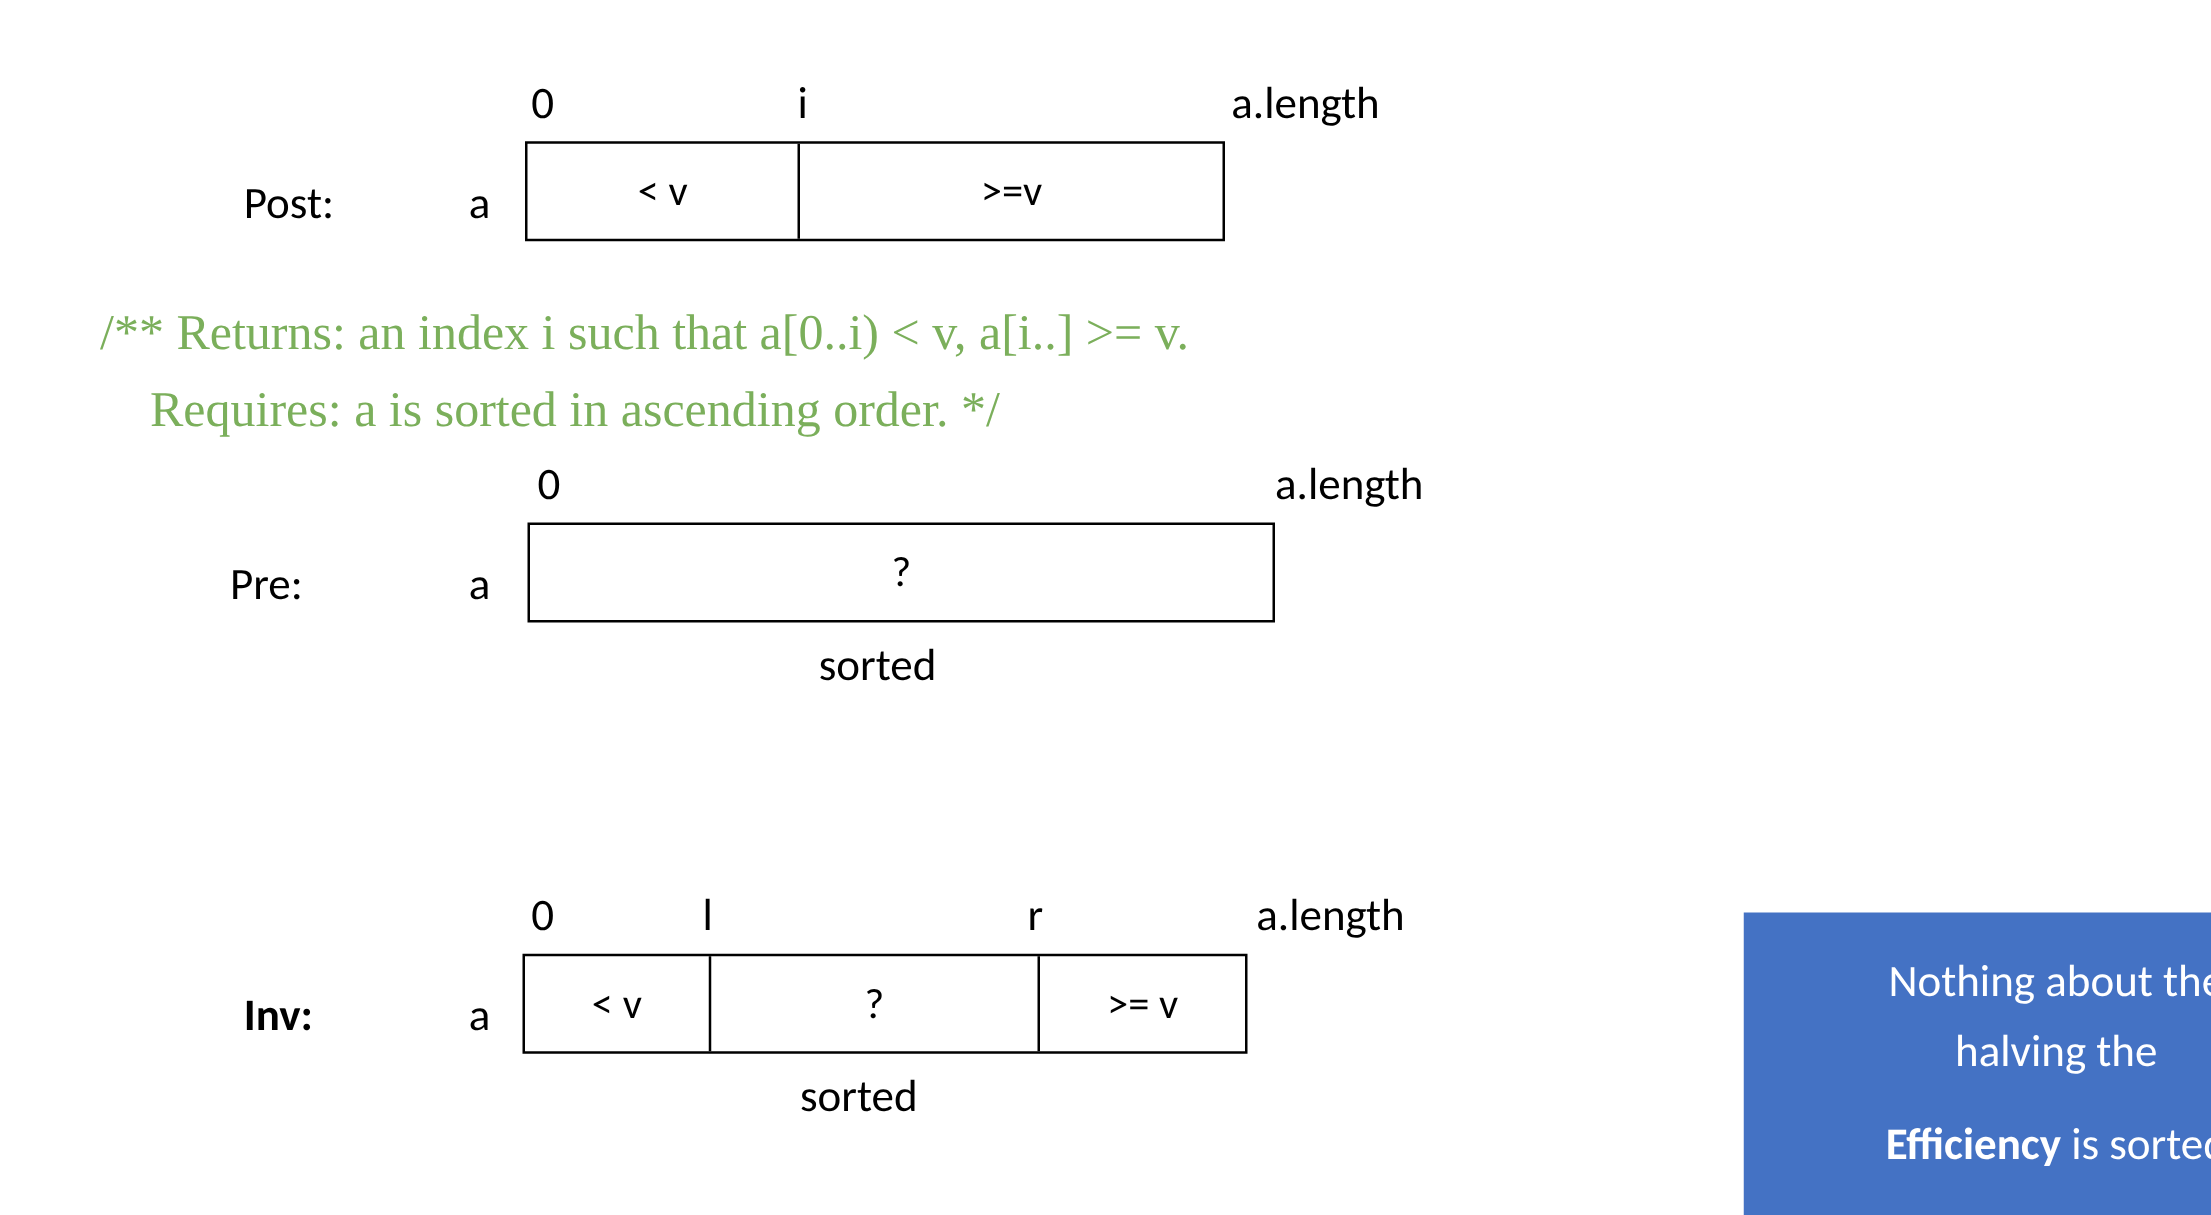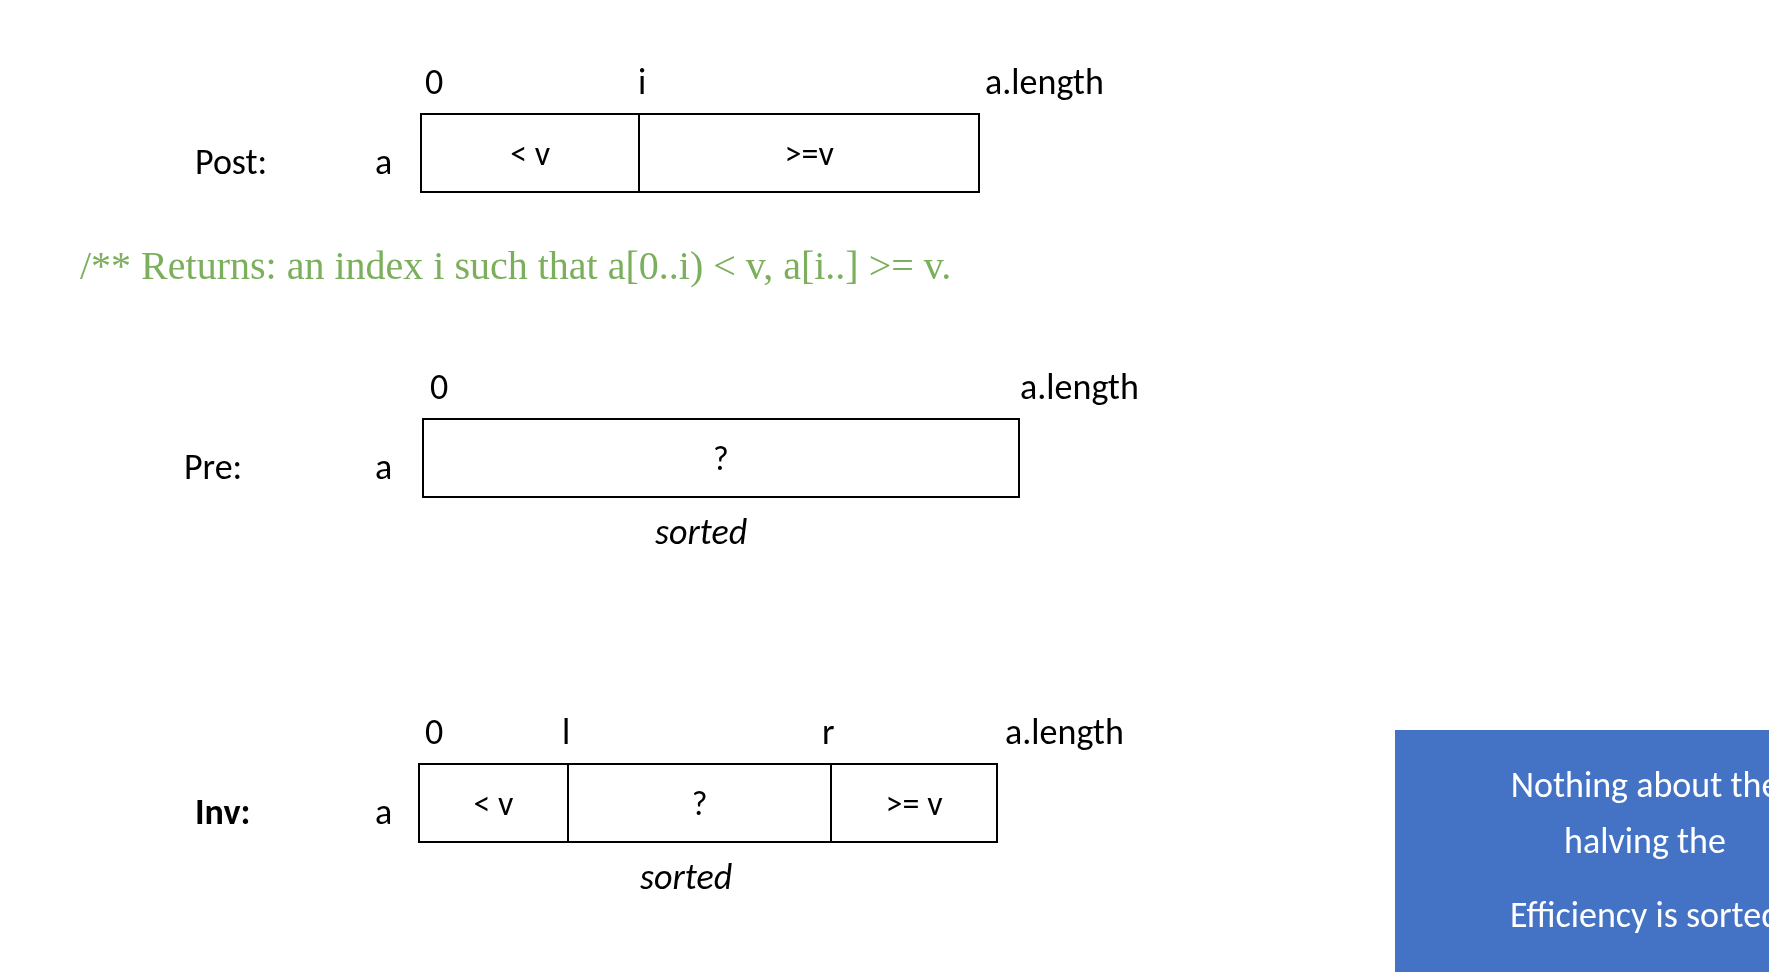--- a/index.html
+++ b/index.html
@@ -19,21 +19,21 @@
     height: 972px;
   }
   .abs { position: absolute; }
   .mono {
     font-family: Liberation Serif, serif;
     color: #7BAF5B;
     font-size: 40px;
     line-height: 1.55;
     white-space: pre;
   }
-  .italic { font-style: italic; }
+  .italic { }
   .box {
     border: 2px solid #000;
     background: #fff;
     box-sizing: border-box;
     text-align: center;
   }
   .cell {
     border-right: 2px solid #000;
     box-sizing: border-box;
     display: flex;
@@ -46,21 +46,21 @@
   .label { font-size: 36px; }
   .callout {
     background: #4472C4;
     color: #fff;
     font-size: 36px;
     text-align: center;
     padding: 28px 20px 20px 20px;
     box-sizing: border-box;
     line-height: 1.55;
   }
-  .callout b { font-weight: 400; }
+  .callout b { font-weight: 700; }
 </style>
 </head>
 <body>
 
 <div class="slide">
 
   <div class="abs label" style="left:195px; top:140px;text-align:right;">Post:</div>
   <div class="abs label" style="left:375px; top:140px;">a</div>
 
   <div class="abs label" style="left:425px; top:60px;">0</div>
@@ -68,20 +68,21 @@
   <div class="abs label" style="left:985px; top:60px;">a.length</div>
 
   <div class="abs box" style="left:420px; top:113px; width:560px; height:80px;">
     <div class="row">
       <div class="cell" style="width:220px;">&lt; v</div>
       <div class="cell" style="width:340px;">&gt;=v</div>
     </div>
   </div>
 
   <div class="abs mono" style="left:80px; top:235px;">/** Returns: an index i such that a[0..i) &lt; v, a[i..] &gt;= v.</div>
+  <div class="abs mono" style="left:80px; top:297px;">    Requires: a is sorted in ascending order. */</div>
 
   <div class="abs label" style="left:184px; top:445px;">Pre:</div>
   <div class="abs label" style="left:375px; top:445px;">a</div>
 
   <div class="abs label" style="left:430px; top:365px;">0</div>
   <div class="abs label" style="left:1020px; top:365px;">a.length</div>
 
   <div class="abs box" style="left:422px; top:418px; width:598px; height:80px;">
     <div class="row">
       <div class="cell" style="width:598px;">?</div>

